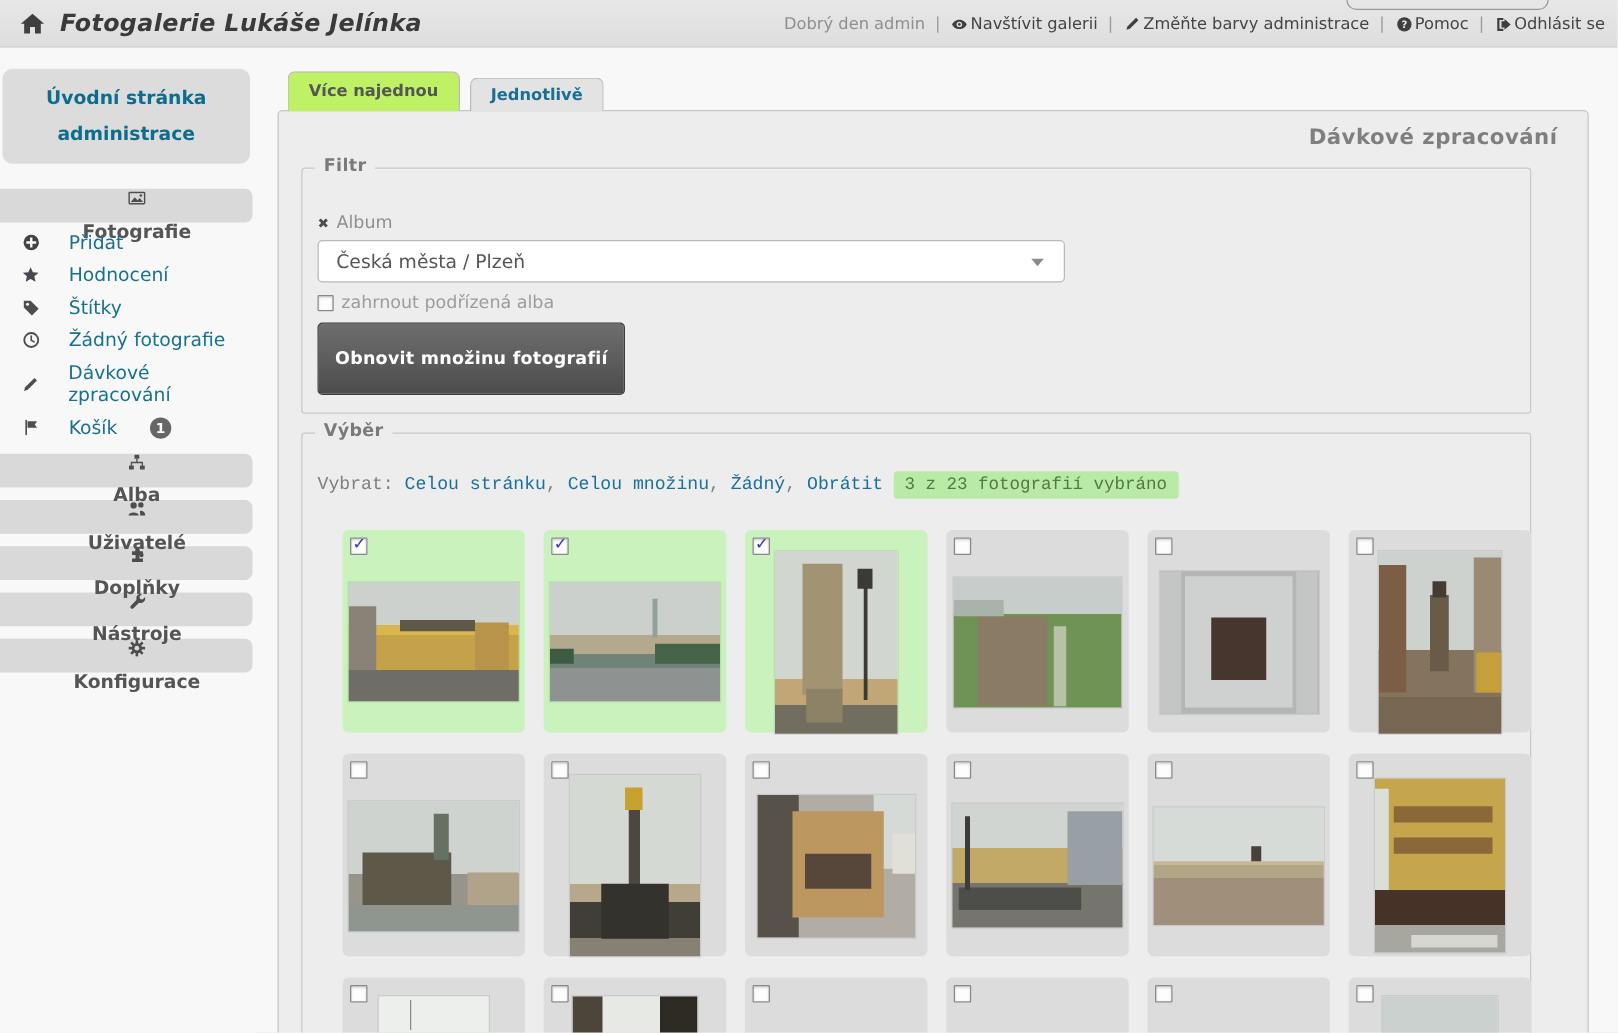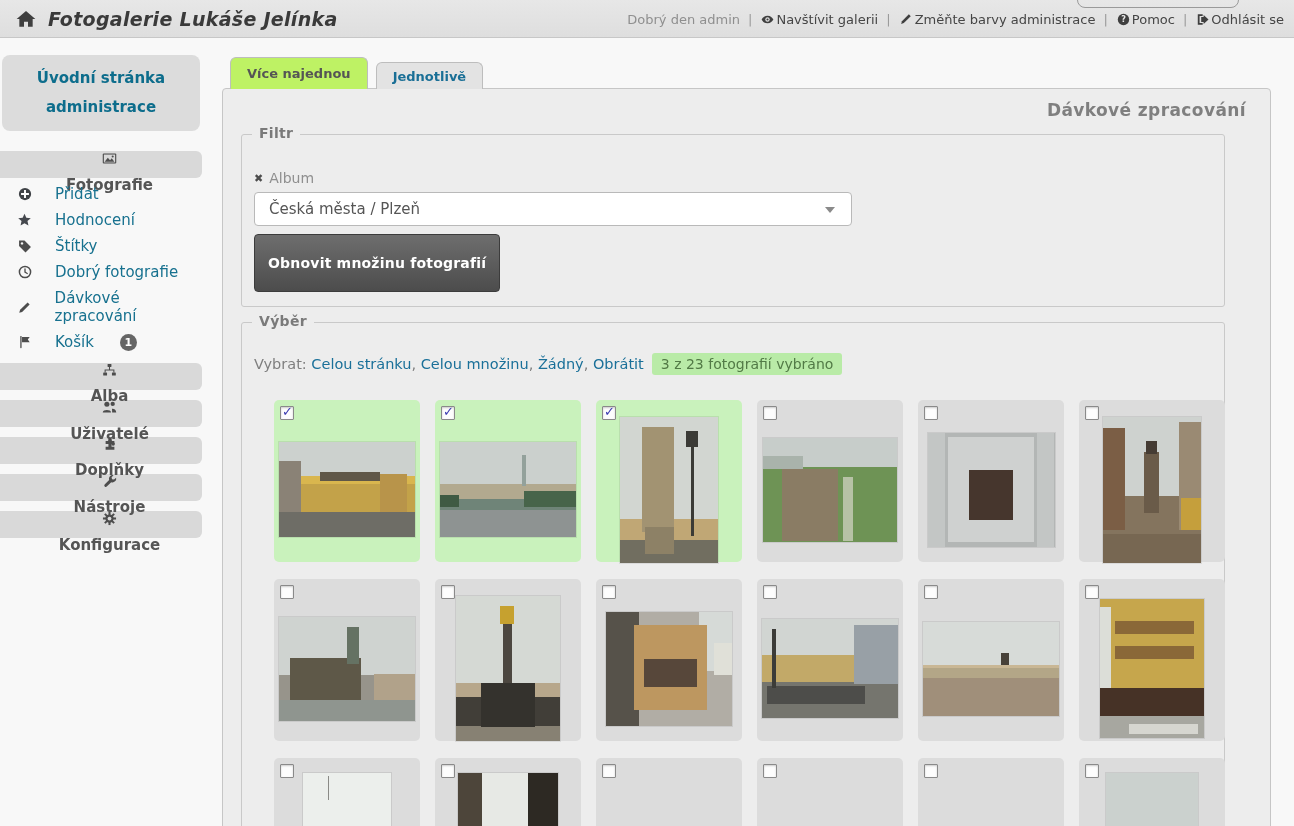--- a/index.html
+++ b/index.html
@@ -90,21 +90,21 @@
     background:linear-gradient(#ececec,#cfcfcf); display:flex; align-items:center; justify-content:center;
   }
   .native-select .btn i { width:0; height:0; border-left:4px solid transparent; border-right:4px solid transparent; border-top:5px solid #3f3f3f; }
   a.bluelink { color:#1a7099; text-decoration:none; font-size:15px; cursor:pointer; }
   .refresh-btn {
     margin-top:8px; display:inline-block; background:linear-gradient(#6e6e6e,#4c4c4c);
     color:#fff; font-weight:bold; font-size:14px; padding:20px 13px; border-radius:4px;
     border:1px solid #3c3c3c; cursor:pointer; letter-spacing:.2px;
   }
   .fset.selection { margin-top:15px; height:620px; }
-  .select-row { margin:4px 0 4px 0; color:#7f7f7f; font-size:14.5px; display:flex; align-items:center; flex-wrap:wrap; }
+  .select-row { margin:4px 0 4px 0; color:#7f7f7f; font-size:14.5px; display:flex; align-items:center; flex-wrap:wrap;font-family:Liberation Mono, monospace; }
   .select-row a { font-size:14.5px; }
   .sel-badge { background:#b9eba7; color:#527a46; border-radius:3px; padding:3px 9px; margin-left:8px; font-size:14px; }
   
   .photo-grid { display:flex; flex-wrap:wrap; column-gap:15px; row-gap:17px; margin:25px 0 0 20px; width:960px; }
   .tile { width:146px; height:162px; border-radius:5px; position:relative; background:#dcdcdc; cursor:pointer; }
   .tile.sel { background:#c9f2bc; }
   .cb {
     position:absolute; top:6px; left:6px; width:14px; height:14px; background:#fdfdfd;
     border:1px solid #8a8a8a; border-radius:1px; box-shadow:inset 0 1px 2px rgba(0,0,0,.2); z-index:2;
   }
@@ -212,21 +212,21 @@
         </span>
         <span>Štítky</span>
       </li>
       <li>
         <span class="icon">
           <svg width="14" height="14" viewBox="0 0 16 16">
               <circle cx="8" cy="8" r="6.4" fill="none" stroke="#4d4d4d" stroke-width="1.7"></circle>
               <path d="M8 4.4 V8.2 L10.6 9.7" fill="none" stroke="#4d4d4d" stroke-width="1.5" stroke-linecap="round"></path>
             </svg>
         </span>
-        <span>Dobrý fotografie</span>
+        <span>Žádný fotografie</span>
       </li>
       <li>
         <span class="icon">
           <svg width="13" height="13" viewBox="0 0 16 16" fill="#4d4d4d">
               <path d="M1.5 14.5 L2.6 10.9 L11.8 1.7 L14.3 4.2 L5.1 13.4 Z"></path>
             </svg>
         </span>
         <span>Dávkové zpracování</span>
       </li>
       <li>
@@ -314,20 +314,24 @@
   <div class="fset">
     <span class="legend">Filtr</span>
     <div class="filter-label-row">
       <span class="xremove">✖</span>
       <span>Album</span>
     </div>
     <div class="album-select">
       <span>Česká města / Plzeň</span>
       <i class="caret-down"></i>
     </div>
+    <div class="chk-row">
+      <span class="chkbox"></span>
+      <span>zahrnout podřízená alba</span>
+    </div>
     <div>
       <span class="refresh-btn">Obnovit množinu fotografií</span>
     </div>
   </div>
 
   <div class="fset selection">
     <span class="legend">Výběr</span>
     <div class="select-row">
       <span>Vybrat:</span>&nbsp;
       <a class="bluelink">Celou stránku</a><span>,</span>&nbsp;

